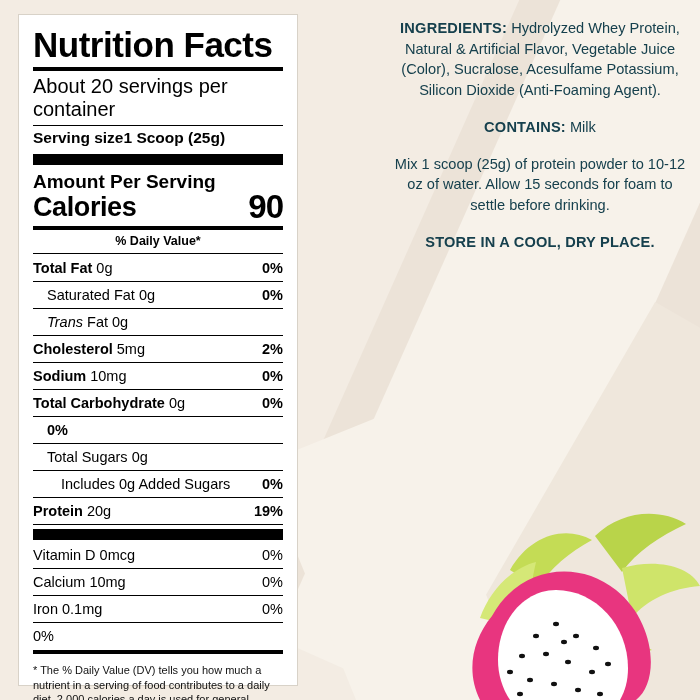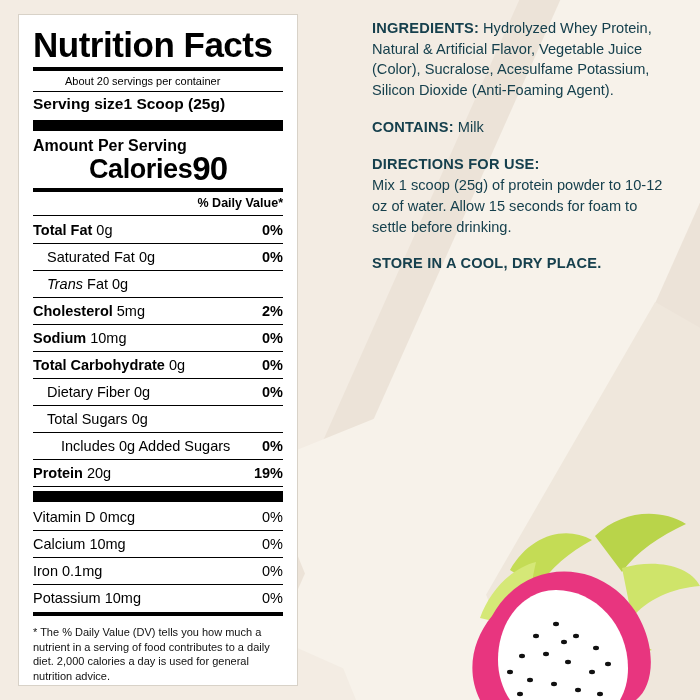--- a/index.html
+++ b/index.html
@@ -59,58 +59,59 @@
     font-size: 35px;
     line-height: 1.05;
     letter-spacing: -0.5px;
     margin: 2px 0 2px 0;
   }
   .rule-thin { height: 1px; background: #000; margin: 3px 0; }
   .rule-med  { height: 4px; background: #000; margin: 3px 0; }
   .rule-thick{ height: 11px; background: #000; margin: 4px 0; }
   .rule-hair { height: 1px; background: #000; margin: 2px 0; }
 
-  .nf-servings { font-size: 11px; padding: 1px 0 2px; margin-left: 32px; }
+  .nf-servings { font-size: 20px; padding: 1px 0 2px; }
   .nf-serving-size {
     display: flex; justify-content: flex-start;
     font-weight: 700; font-size: 15.5px; padding: 1px 0 3px;
   }
 
-  .nf-amount { font-weight: 700; font-size: 16px; padding-top: 2px; }
+  .nf-amount { font-weight: 700; font-size: 19px; padding-top: 2px; }
   .nf-cal-row {
-    display: flex; justify-content: center; align-items: flex-end;
+    display: flex; justify-content: space-between; align-items: flex-end;
     margin-top: -3px;
   }
   .nf-cal-label { font-weight: 700; font-size: 27px; letter-spacing: -0.4px; }
   .nf-cal-value { font-weight: 700; font-size: 33px; letter-spacing: -1px; line-height: 1; }
 
-  .nf-dv-head { text-align: right; font-weight: 700; font-size: 12.5px; padding: 1px 0 2px; }
+  .nf-dv-head { text-align: center; font-weight: 700; font-size: 12.5px; padding: 1px 0 2px; }
 
   .row {
     display: flex; justify-content: space-between; align-items: baseline;
     font-size: 14.5px; padding: 3px 0 3px;
   }
   .row .lbl { flex: 1; }
   .row .val { font-weight: 700; }
   .row .lbl .nm { font-weight: 700; }
   .indent-1 { padding-left: 14px; }
   .indent-2 { padding-left: 28px; }
   .ital { font-style: italic; }
   .val-light { font-weight: 400 !important; }
 
   .nf-footnote {
     font-size: 11px; line-height: 1.35; padding-top: 6px; color: #111;
   }
 
   
   .right-col {
     position: absolute;
-    left: 372px; top: 18px;
+    left: 390px; top: 18px;
     width: 300px;
     color: #143d4a;
+    text-align: center;
   }
   .blk { margin-bottom: 16px; }
   .blk p {
     margin: 0;
     font-size: 14.6px;
     line-height: 1.42;
     color: #16404d;
   }
   .hd { font-weight: 700; letter-spacing: 0.2px; }
   .hd-line {
@@ -210,21 +211,20 @@
         <span class="lbl"><span class="nm">Sodium</span><span>  10mg</span></span>
         <span class="val">0%</span>
       </div>
       <div class="rule-hair"></div>
       <div class="row">
         <span class="lbl"><span class="nm">Total Carbohydrate</span><span>  0g</span></span>
         <span class="val">0%</span>
       </div>
       <div class="rule-hair"></div>
       <div class="row indent-1">
-        <span class="lbl"><span>Dietary Fiber</span><span>  0g</span></span>
         <span class="val">0%</span>
       </div>
       <div class="rule-hair"></div>
       <div class="row indent-1">
         <span class="lbl"><span>Total Sugars</span><span>  0g</span></span>
         <span class="val"></span>
       </div>
       <div class="rule-hair"></div>
       <div class="row indent-2">
         <span class="lbl"><span>Includes 0g Added Sugars</span></span>
@@ -250,41 +250,39 @@
         <span class="lbl">Calcium  10mg</span>
         <span class="val val-light">0%</span>
       </div>
       <div class="rule-hair"></div>
       <div class="row">
         <span class="lbl">Iron  0.1mg</span>
         <span class="val val-light">0%</span>
       </div>
       <div class="rule-hair"></div>
       <div class="row">
-        <span class="lbl">Potassium  10mg</span>
         <span class="val val-light">0%</span>
       </div>
     </div>
 
   <div class="rule-med"></div>
   <div class="nf-footnote">* The % Daily Value (DV) tells you how much a nutrient in a serving of food contributes to a daily diet. 2,000 calories a day is used for general nutrition advice.</div>
 </div>
 
 <div class="right-col">
 
   <div class="blk">
     <p><span class="hd">INGREDIENTS:</span><span> Hydrolyzed Whey Protein, Natural &amp; Artificial Flavor, Vegetable Juice (Color), Sucralose, Acesulfame Potassium, Silicon Dioxide (Anti-Foaming Agent).</span></p>
   </div>
 
   <div class="blk">
     <p><span class="hd">CONTAINS:</span><span> Milk</span></p>
   </div>
 
   <div class="blk dir">
-    <p class="hd-line">DIRECTIONS FOR USE:</p>
     <p>Mix 1 scoop (25g) of protein powder to 10-12 oz of water. Allow 15 seconds for foam to settle before drinking.</p>
   </div>
 
   <div class="blk">
     <p class="hd-line">STORE IN A COOL, DRY PLACE.</p>
   </div>
 
 
 </div>
 

